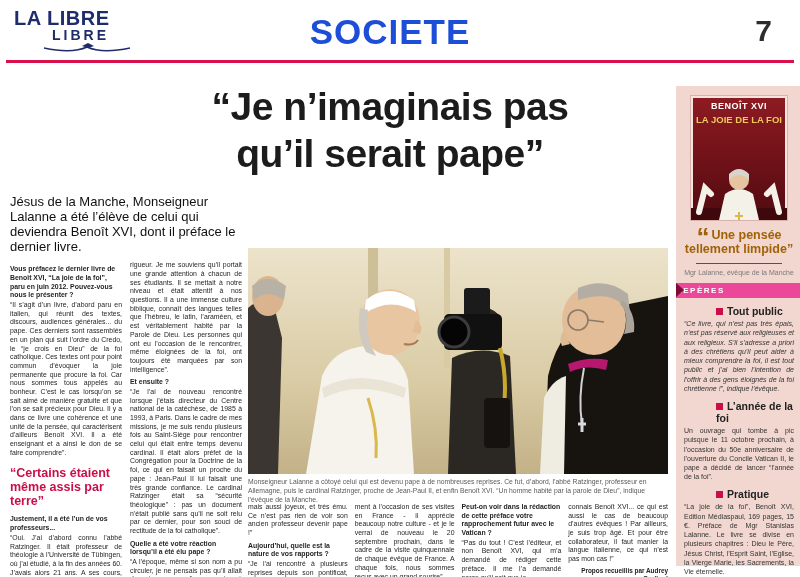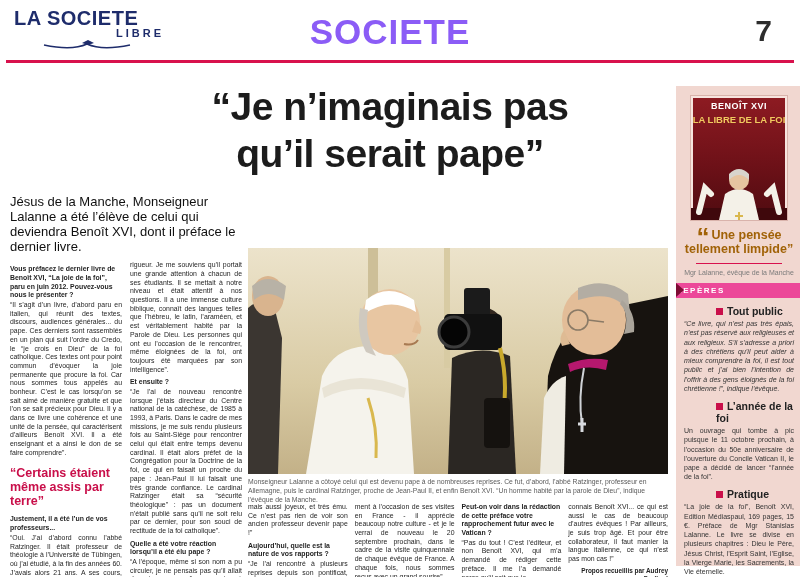--- a/index.html
+++ b/index.html
@@ -2,23 +2,23 @@
 <html><head>
 <meta charset="utf-8">
 <style>
   html,body{margin:0;padding:0;}
   body{width:800px;height:577px;background:#ffffff;font-family:"Liberation Sans",sans-serif;position:relative;overflow:hidden;color:#222;}
   .abs{position:absolute;}
 
   
   .masthead{left:14px;top:8px;width:150px;}
   .masthead-main{color:#1e2c6b;font-weight:bold;font-size:20px;letter-spacing:.5px;line-height:1;}
-  .masthead-sub{color:#1e2c6b;font-weight:bold;font-size:11px;letter-spacing:3px;text-align:right;margin-left:38px;line-height:1;}
+  .masthead-sub{color:#1e2c6b;font-weight:bold;font-size:14px;letter-spacing:3px;text-align:left;margin-left:38px;line-height:1;}
   .masthead-swoosh{display:block;margin-left:28px;}
-  .section-title{left:270px;top:12px;width:240px;text-align:center;font-size:35px;font-weight:bold;color:#8b5cf6;letter-spacing:1px;}
+  .section-title{left:270px;top:12px;width:240px;text-align:center;font-size:35px;font-weight:bold;color:#1d4ed8;letter-spacing:1px;}
   .page-number{right:28px;top:14px;font-size:30px;font-weight:bold;color:#2d2d2d;}
   .header-rule{top:60px;left:6px;width:788px;height:3px;background:#d8114d;}
 
   
   .headline{left:110px;top:84px;width:560px;text-align:center;font-size:39px;line-height:1.2;font-weight:bold;color:#1c1c1c;letter-spacing:-.5px;}
 
   
   .left-block{left:10px;top:194px;width:232px;height:383px;overflow:hidden;}
   .standfirst{font-size:13px;line-height:1.16;color:#101010;margin-bottom:7px;}
   .cols2{display:flex;gap:8px;}
@@ -50,21 +50,21 @@
   .sb-item{padding:0 8px;}
   .sb-head{font-size:10.5px;font-weight:bold;color:#222;margin:7px 0 2px;padding-left:32px;}
   .sb-head .sq{display:inline-block;width:7px;height:7px;background:#c90f4a;margin-right:4px;}
   .sb-text{font-size:7px;line-height:1.32;color:#333;text-align:justify;}
   .italic{font-style:italic;}
 </style>
 </head>
 <body>
 
 <div class="abs masthead">
-  <div class="masthead-main">LA SOCIETE</div>
+  <div class="masthead-main">LA LIBRE</div>
   <div class="masthead-sub">LIBRE</div>
   <svg class="masthead-swoosh" width="90" height="12" viewBox="0 0 90 12">
     <path d="M2 6 Q30 12 45 5 Q60 12 88 6" fill="none" stroke="#1e2c6b" stroke-width="1.4"></path>
     <path d="M40 4 L46 1 L52 4 L46 6 Z" fill="#1e2c6b"></path>
   </svg>
 </div>
 
 <div class="abs section-title">SOCIETE</div>
 <div class="abs page-number">7</div>
 <div class="abs header-rule"></div>
@@ -160,21 +160,21 @@
   </div>
   <div class="bcol">
     <div>connais Benoît XVI... ce qui est aussi le cas de beaucoup d’autres évêques ! Par ailleurs, je suis trop âgé. Et pour être collaborateur, il faut manier la langue italienne, ce qui n’est pas mon cas !”</div>
     <div class="byline">Propos recueillis par Audrey Drellard</div>
   </div>
 </div>
 
 <div class="abs sidebar">
   <div class="cover">
     <div class="cover-author">BENOÎT XVI</div>
-    <div class="cover-title">LA LIBRE DE LA FOI</div>
+    <div class="cover-title">LA JOIE DE LA FOI</div>
     <svg class="cover-fig" width="96" height="62" viewBox="0 0 96 62">
       <rect x="0" y="50" width="96" height="12" fill="#3f080c"></rect>
       <path d="M8 54 L14 30 L20 36" stroke="#f4f1e8" stroke-width="6" fill="none" stroke-linecap="round"></path>
       <path d="M88 54 L82 30 L76 36" stroke="#f4f1e8" stroke-width="6" fill="none" stroke-linecap="round"></path>
       <path d="M28 62 L34 36 Q48 26 62 36 L68 62 Z" fill="#f4f1e8"></path>
       <circle cx="48" cy="22" r="10" fill="#e6c4a0"></circle>
       <path d="M38 16 Q48 6 58 16 L58 22 Q48 12 38 22 Z" fill="#d8d4cc"></path>
       <path d="M44 58 l8 0 M48 54 l0 8" stroke="#d9b84e" stroke-width="2"></path>
     </svg>
   </div>

